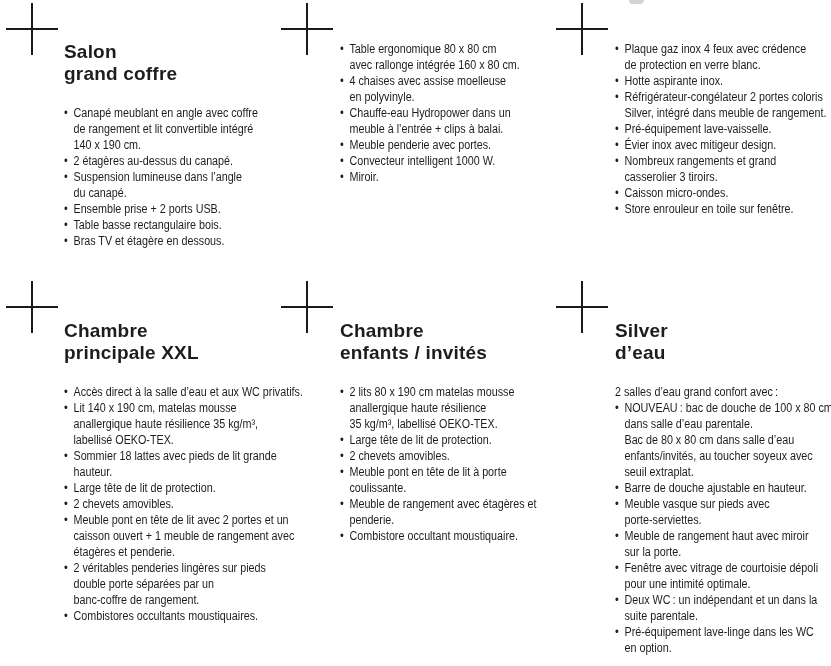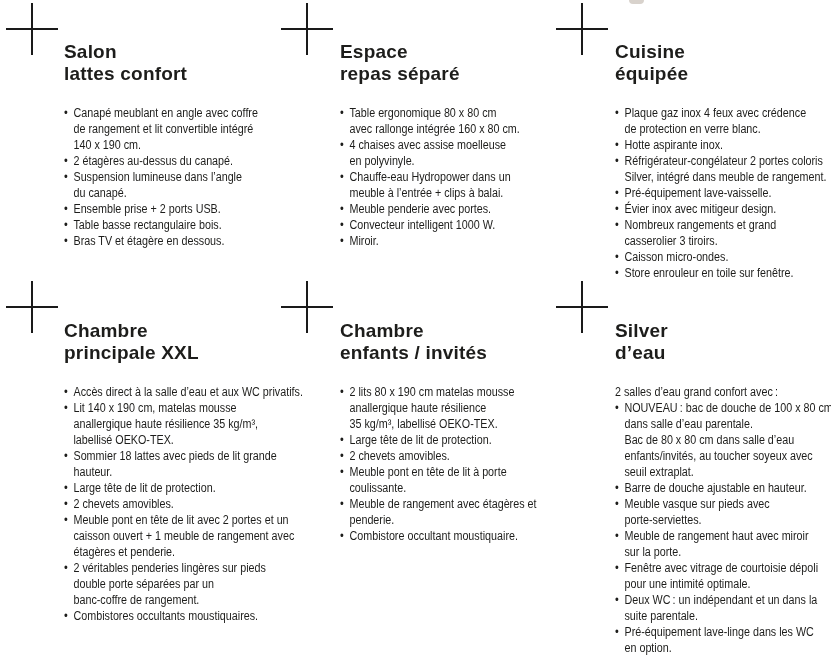--- a/index.html
+++ b/index.html
@@ -72,57 +72,53 @@
   </div>
   <div class="crop-mark cm6">
     <span class="bar-h"></span>
     <span class="bar-v"></span>
   </div>
 
   <div class="page-edge-artifact"></div>
 
   <section class="spec-section s1">
     <h2 class="section-title">Salon
-lattes confort</h2>
+grand coffre</h2>
     <div class="section-body">
       <ul class="feature-list">
           <li class="feature-item">Canapé meublant en angle avec coffre
 de rangement et lit convertible intégré
 140 x 190 cm.</li>
           <li class="feature-item">2 étagères au-dessus du canapé.</li>
           <li class="feature-item">Suspension lumineuse dans l’angle
 du canapé.</li>
           <li class="feature-item">Ensemble prise + 2 ports USB.</li>
           <li class="feature-item">Table basse rectangulaire bois.</li>
           <li class="feature-item">Bras TV et étagère en dessous.</li>
         </ul>
     </div>
   </section>
 
   <section class="spec-section s2">
-    <h2 class="section-title">Espace
-repas séparé</h2>
     <div class="section-body">
       <ul class="feature-list">
           <li class="feature-item">Table ergonomique 80 x 80 cm
 avec rallonge intégrée 160 x 80 cm.</li>
           <li class="feature-item">4 chaises avec assise moelleuse
 en polyvinyle.</li>
           <li class="feature-item">Chauffe-eau Hydropower dans un
 meuble à l’entrée + clips à balai.</li>
           <li class="feature-item">Meuble penderie avec portes.</li>
           <li class="feature-item">Convecteur intelligent 1000 W.</li>
           <li class="feature-item">Miroir.</li>
         </ul>
     </div>
   </section>
 
   <section class="spec-section s3">
-    <h2 class="section-title">Cuisine
-équipée</h2>
     <div class="section-body">
       <ul class="feature-list">
           <li class="feature-item">Plaque gaz inox 4 feux avec crédence
 de protection en verre blanc.</li>
           <li class="feature-item">Hotte aspirante inox.</li>
           <li class="feature-item">Réfrigérateur-congélateur 2 portes coloris
 Silver, intégré dans meuble de rangement.</li>
           <li class="feature-item">Pré-équipement lave-vaisselle.</li>
           <li class="feature-item">Évier inox avec mitigeur design.</li>
           <li class="feature-item">Nombreux rangements et grand

